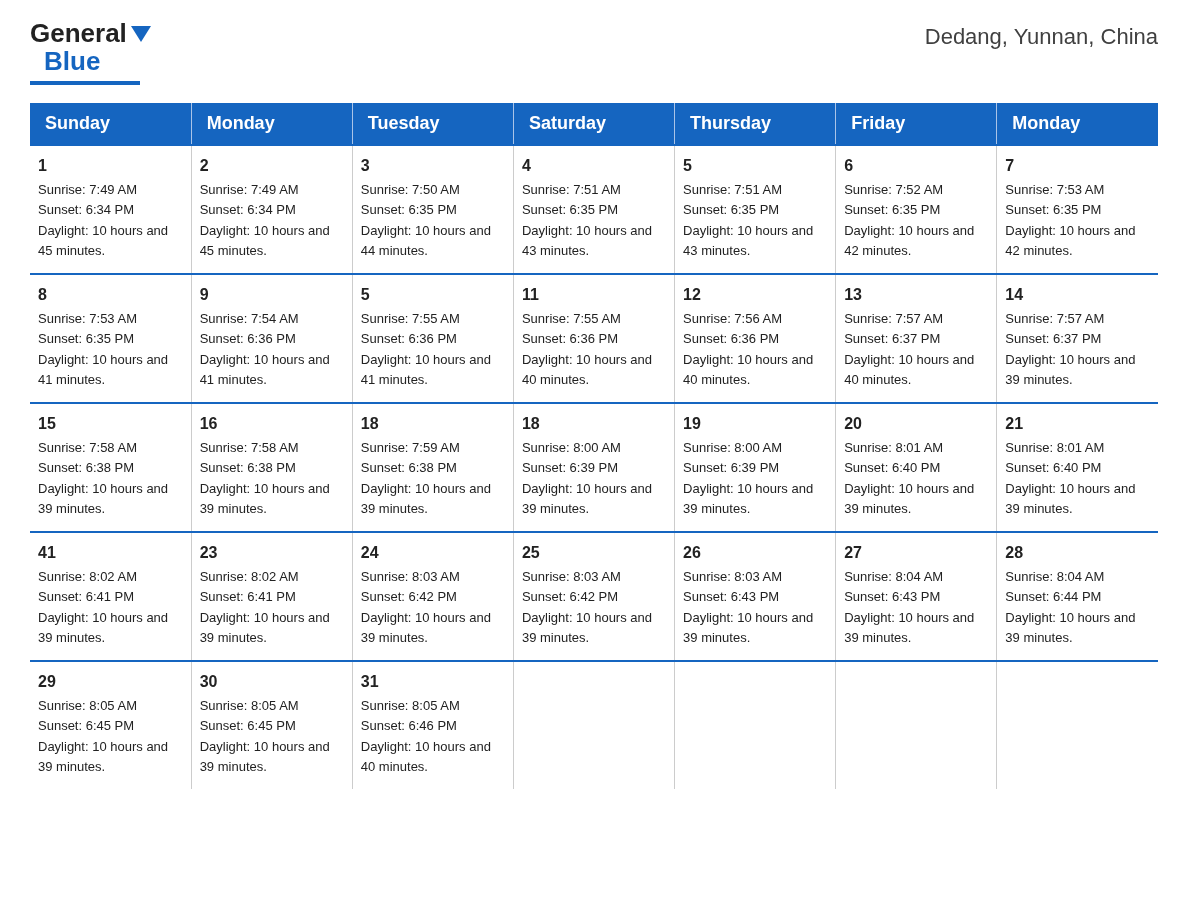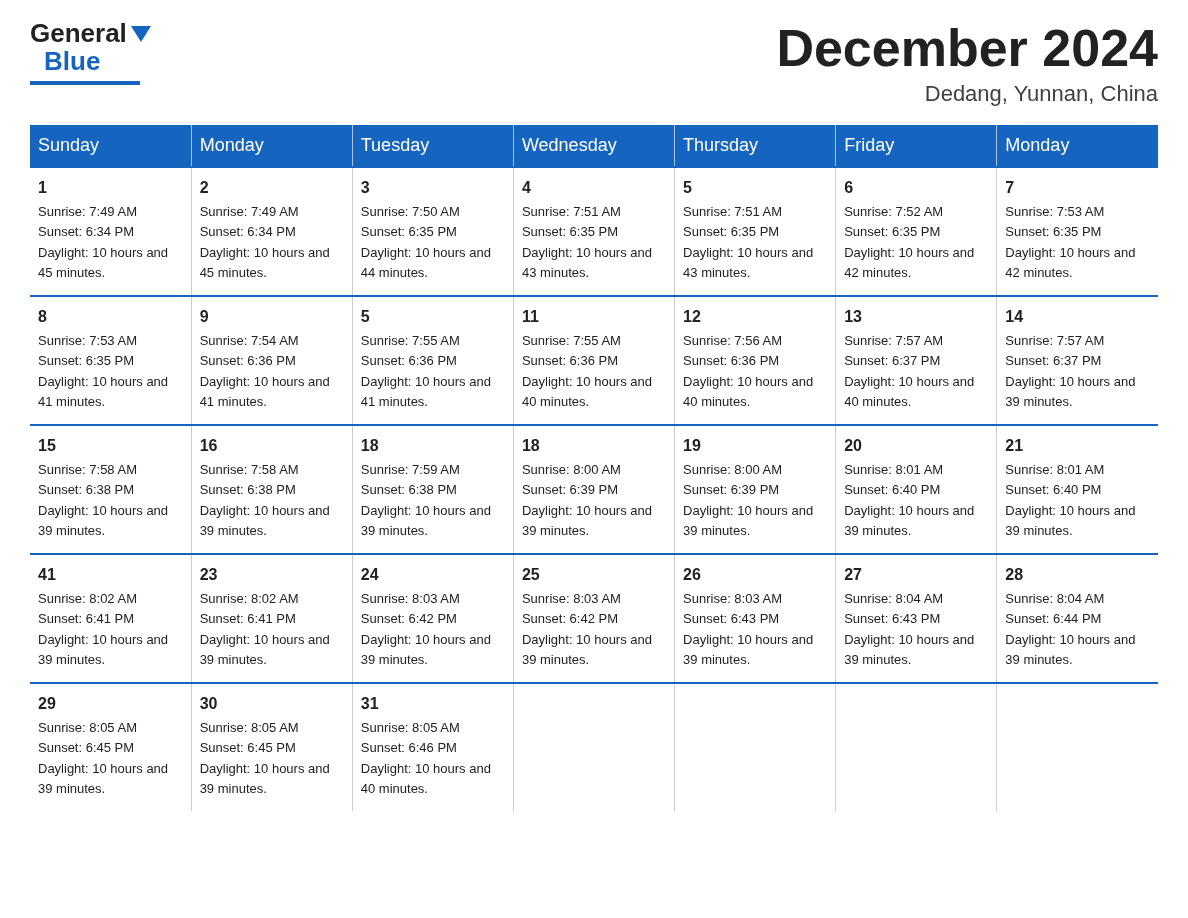--- a/index.html
+++ b/index.html
@@ -65,22 +65,22 @@
     }
     table {
       width: 100%;
       border-collapse: collapse;
       table-layout: fixed;
     }
     thead tr th {
       background: #1565c0;
       color: #fff;
       font-size: 18px;
-      font-weight: normal;
-      padding: 10px 8px;
+      font-weight: bold;
+      padding: 10px 15px;
       text-align: left;
       border-right: 1px solid #aac4e8;
       margin-left: 9px;
     }
     thead tr th:last-child { border-right: none; }
     tbody tr {
       border-top: 2px solid #1565c0;
     }
     tbody tr td {
       vertical-align: top;
@@ -110,32 +110,31 @@
     <div class="logo-text">
       <span class="logo-general">General</span>
       <span class="logo-triangle"></span>
     </div>
     <div style="margin-left:14px;">
       <span class="logo-blue" style="font-size:26px;font-weight:bold;color:#1565c0;">Blue</span>
     </div>
     <div class="logo-line"></div>
   </div>
   <div class="title-area">
-    <div class="main-title">December 2024</div>
     <div class="subtitle">Dedang, Yunnan, China</div>
   </div>
 </div>
 
 <table>
   <thead>
     <tr>
     <th>Sunday</th>
         <th>Monday</th>
         <th>Tuesday</th>
-        <th>Wednesday</th>
+        <th>Saturday</th>
         <th>Thursday</th>
         <th>Friday</th>
         <th>Monday</th>
       </tr>
   </thead>
   <tbody id="calendar-body">
   <tr>
         <td><span class="day-num">1</span><span class="day-info">Sunrise: 7:49 AM<br>Sunset: 6:34 PM<br>Daylight: 10 hours and 45 minutes.</span></td>
         <td><span class="day-num">2</span><span class="day-info">Sunrise: 7:49 AM<br>Sunset: 6:34 PM<br>Daylight: 10 hours and 45 minutes.</span></td>
         <td><span class="day-num">3</span><span class="day-info">Sunrise: 7:50 AM<br>Sunset: 6:35 PM<br>Daylight: 10 hours and 44 minutes.</span></td>

